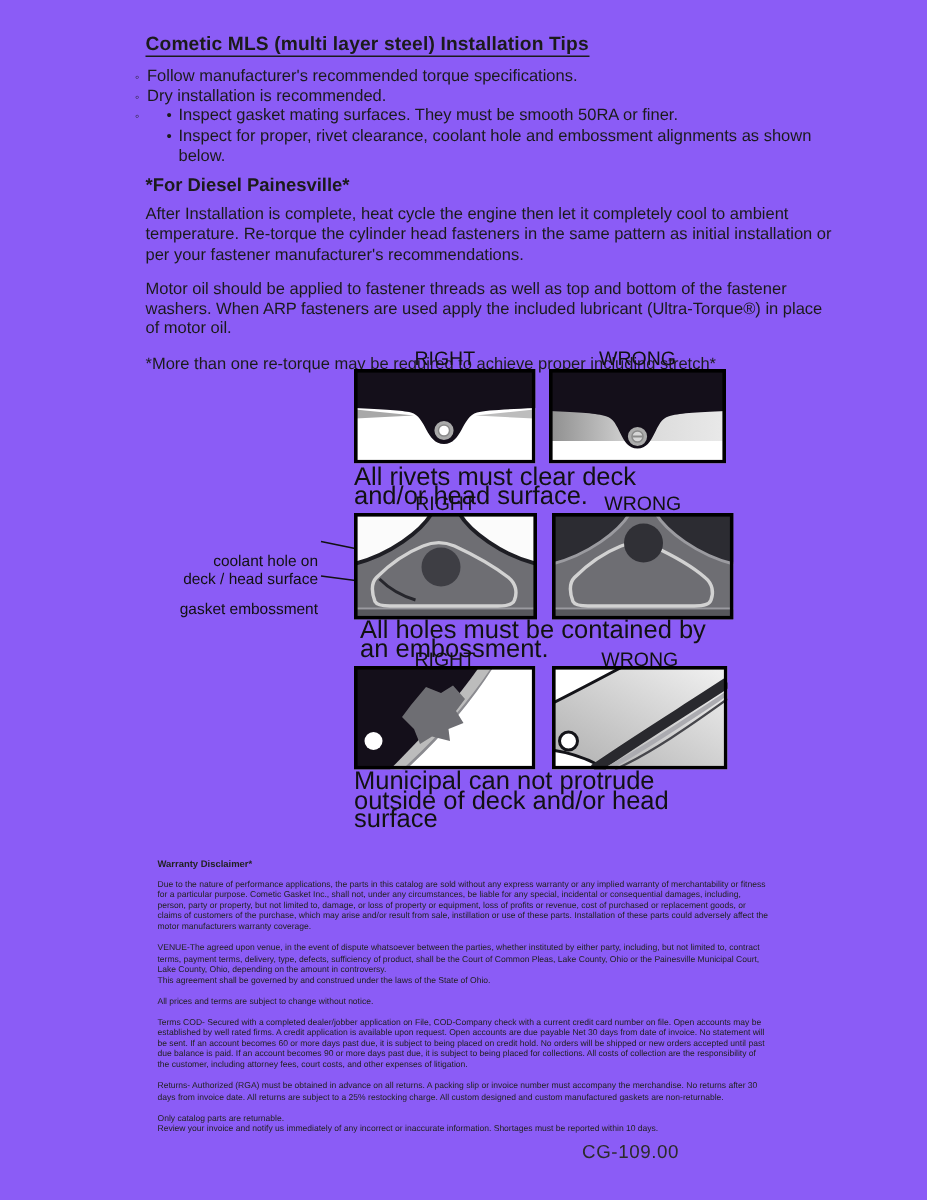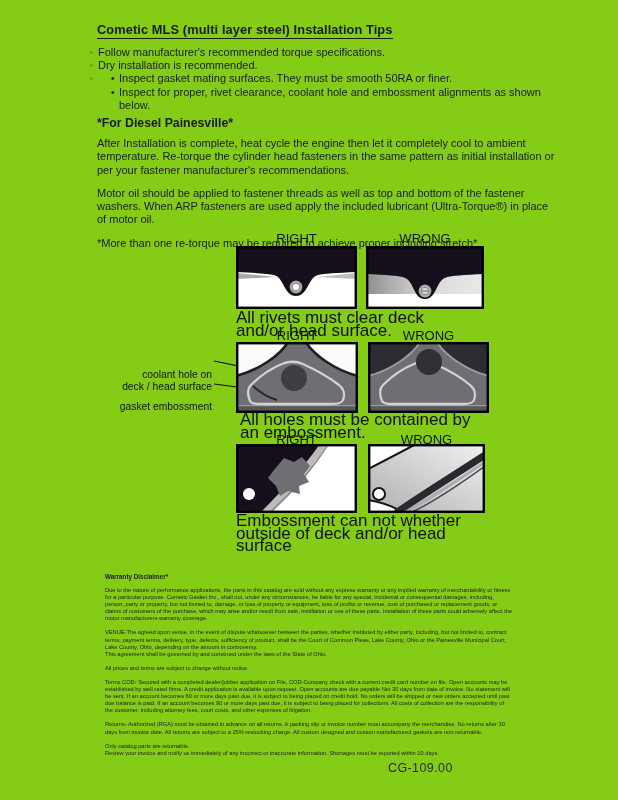--- a/index.html
+++ b/index.html
@@ -1,17 +1,17 @@
 <!DOCTYPE html>
 <html><head>
 <meta charset="utf-8">
 <style>
   html,body { margin:0; padding:0; }
   .page {
-    position:relative; width:618px; height:800px; background:#84cc16;
+    position:relative; width:618px; height:800px; background:#8b5cf6;
     font-family:"Liberation Sans", sans-serif; color:#1b1b1b; overflow:hidden;
   }
   
   .tips { position:absolute; left:91px; top:20px; width:470px; }
   .doc-title {
     display:inline-block; margin:0 0 7px 6px; font-size:12.8px; font-weight:bold;
     border-bottom:1.6px solid #1b1b1b; padding-bottom:1px; letter-spacing:.1px;
   }
   .blist { list-style:none; margin:0; padding:0; font-size:11px; line-height:13.2px; }
   .blist li { position:relative; padding-left:7px; }
@@ -168,21 +168,21 @@
       <path d="M48,0 C31,9 14,18 0,25" stroke="#141419" stroke-width="2" fill="none"></path>
       <path d="M0,69 L0,56 C13,58 25,62 36,69 Z" fill="#ffffff"></path>
       <path d="M0,56 C13,58 25,62 36,69" stroke="#141419" stroke-width="2" fill="none"></path>
       <path d="M117,11 C88,30 57,49 28,69" stroke="#29292e" stroke-width="7" fill="none"></path>
       <path d="M117,18 C90,36 62,55 36,69" stroke="#ababb0" stroke-width="3" fill="none"></path>
       <path d="M117,22 C92,40 66,58 42,69" stroke="#46464b" stroke-width="1.5" fill="none"></path>
       <circle cx="11" cy="50" r="6" fill="#ffffff" stroke="#141419" stroke-width="2"></circle>
       <rect x="1.2" y="1.2" width="114.6" height="66.6" fill="none" stroke="#000000" stroke-width="2.4"></rect>
     </svg>
   </div>
-  <div class="dcap" style="left:236px;top:515px;width:230px;">Embossment can not whether outside of deck and/or head surface</div>
+  <div class="dcap" style="left:236px;top:515px;width:230px;">Municipal can not protrude outside of deck and/or head surface</div>
 
   <div class="warranty">
     <h3>Warranty Disclaimer*</h3>
     <p class="tight">Due to the nature of performance applications, the parts in this catalog are sold without any express warranty or any implied warranty of merchantability or fitness for a particular purpose.  Cometic Gasket Inc., shall not, under any circumstances, be liable for any special, incidental or consequential damages, including, person, party or property, but not limited to, damage, or loss of property or equipment, loss of profits or revenue, cost of purchased or replacement goods, or claims of customers of the purchase, which may arise and/or result from sale, instillation or use of these parts.  Installation of these parts could adversely affect the motor manufacturers warranty coverage.</p>
     <p style="margin-top:7px" class="tight">VENUE-The agreed upon venue, in the event of dispute whatsoever between the parties, whether instituted by either party, including, but not limited to, contract terms, payment terms, delivery, type, defects, sufficiency of product, shall be the Court of Common Pleas, Lake County, Ohio or the Painesville Municipal Court, Lake County, Ohio, depending on the amount in controversy.</p>
     <p>This agreement shall be governed by and construed under the laws of the State of Ohio.</p>
     <p>All prices and terms are subject to change without notice.</p>
     <p>Terms COD- Secured with a completed dealer/jobber application on File, COD-Company check with a current credit card number on file.  Open accounts may be established by well rated firms.  A credit application is available upon request.  Open accounts are due payable Net 30 days from date of invoice.  No statement will be sent.  If an account becomes 60 or more days past due, it is subject to being placed on credit hold.  No orders will be shipped or new orders accepted until past due balance is paid.  If an account becomes 90 or more days past due, it is subject to being placed for collections.  All costs of collection are the responsibility of the customer, including attorney fees, court costs, and other expenses of litigation.</p>
     <p>Returns- Authorized (RGA) must be obtained in advance on all returns.  A packing slip or invoice number must accompany the merchandise.  No returns after 30 days from invoice date.  All returns are subject to a 25% restocking charge.  All custom designed and custom manufactured gaskets are non-returnable.</p>
     <p class="tight">Only catalog parts are returnable.</p>

